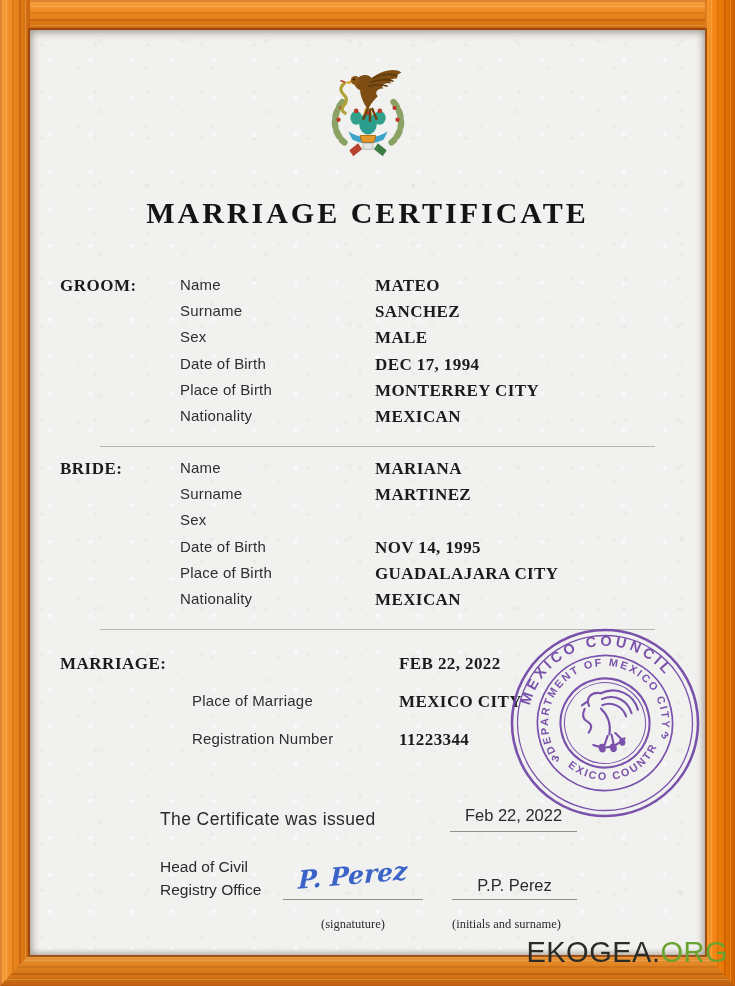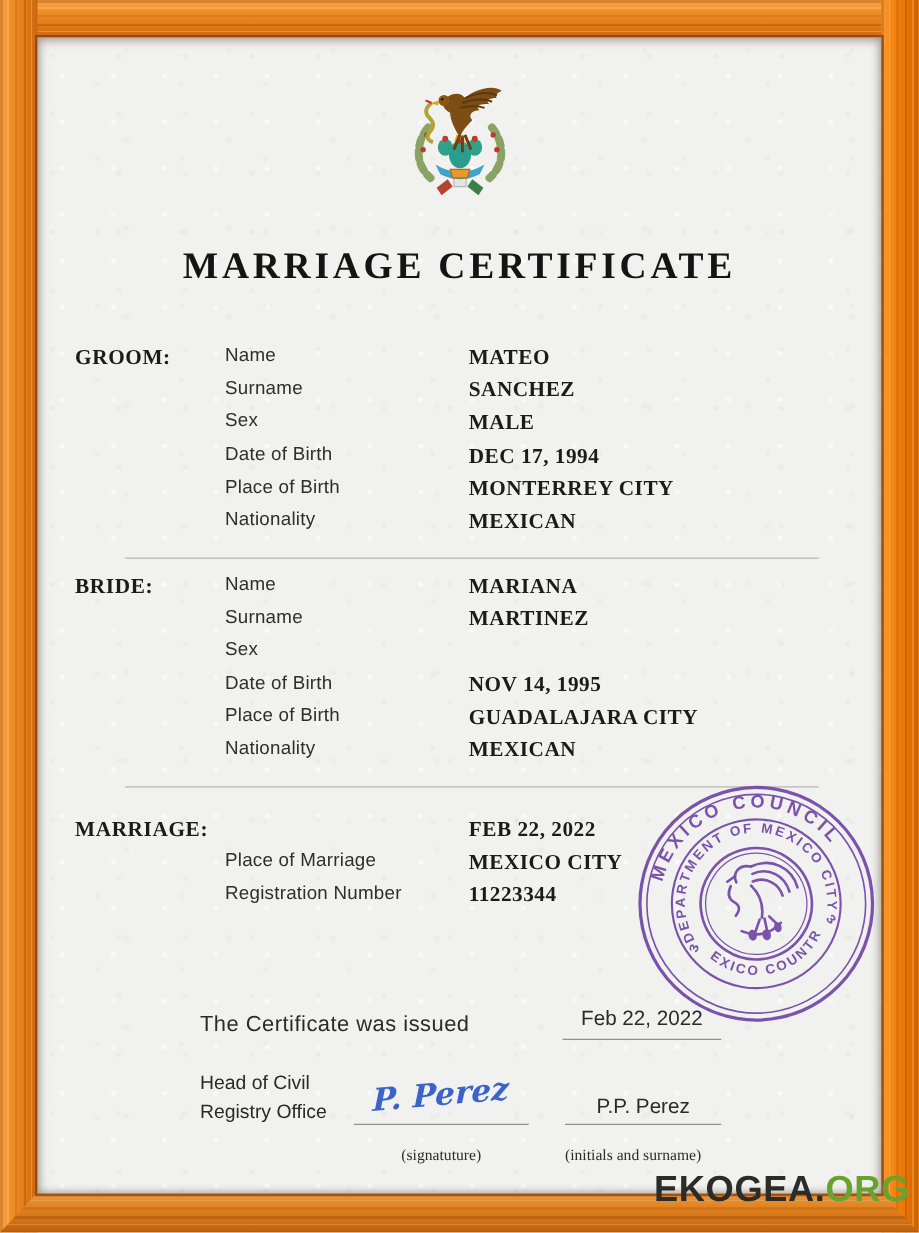--- a/index.html
+++ b/index.html
@@ -57,21 +57,21 @@
     letter-spacing:3px; color:#141414;
   }
   
   .section { position:absolute; left:30px; display:grid; grid-template-columns:120px 195px auto; grid-auto-rows:26.2px; }
   .section-label, .value { font-family:"Liberation Serif", serif; color:#1b1b1b; }
   .section-label { grid-column:1; grid-row:1; font-size:17px; font-weight:600; letter-spacing:.5px; }
   .field-label { grid-column:2; font-size:15px; color:#2e2e2e; letter-spacing:.2px; }
   .value { grid-column:3; font-size:17px; font-weight:700; letter-spacing:.4px; }
   .sec-groom    { top:246px; }
   .sec-bride    { top:429px; }
-  .sec-marriage { top:624px; }
+  .sec-marriage { top:624px;gap:12px; }
   .divider { position:absolute; left:70px; width:555px; height:0; border-top:1px solid #b6b6b3; }
   .div-1 { top:416px; }
   .div-2 { top:599px; }
   
   .stamp { position:absolute; left:475px; top:593px; width:200px; height:200px; opacity:.95; }
   
   .issued-label { position:absolute; left:130px; top:779px; font-size:17.5px; color:#2a2a2a; letter-spacing:.4px; }
   .date-group { position:absolute; left:420px; top:776px; width:127px; text-align:center;
                 border-bottom:1.5px solid #90908d; padding-bottom:6px; font-size:16.5px; color:#2a2a2a; }
   .office-label { position:absolute; left:130px; top:826px; font-size:15.5px; color:#2a2a2a; line-height:1.47; }
@@ -80,21 +80,21 @@
   .signature {
     display:inline-block; font-family:"DejaVu Serif", serif; font-style:italic; font-weight:700;
     font-size:25px; color:#3b63c8; transform:rotate(-5deg) skewX(-6deg); line-height:1.6;
   }
   .caption { font-family:"Liberation Serif", serif; font-size:12.5px; color:#2c2c2c; margin-top:17px; }
   .initials-group { position:absolute; left:422px; top:836px; width:125px; text-align:left; }
   .initials-line { border-bottom:1.5px solid #90908d; height:34px; font-size:16.5px; color:#2a2a2a;
                    display:flex; align-items:flex-end; justify-content:center; padding-bottom:4px; }
   
   .watermark {
-    position:absolute; right:7px; top:936px; z-index:10; font-size:29px; font-weight:700;
+    position:absolute; right:7px; top:936px; z-index:10; font-size:29px; font-weight:400;
     letter-spacing:.5px; font-family:"Liberation Sans", sans-serif;
   }
   .wm-dark { color:#2b2b27; } .wm-green { color:#68a32d; }
 </style>
 </head>
 <body>
 
 <div class="wood wood-h wood-top"></div>
 <div class="wood wood-v wood-left"></div>
 <div class="wood wood-v wood-right"></div>

